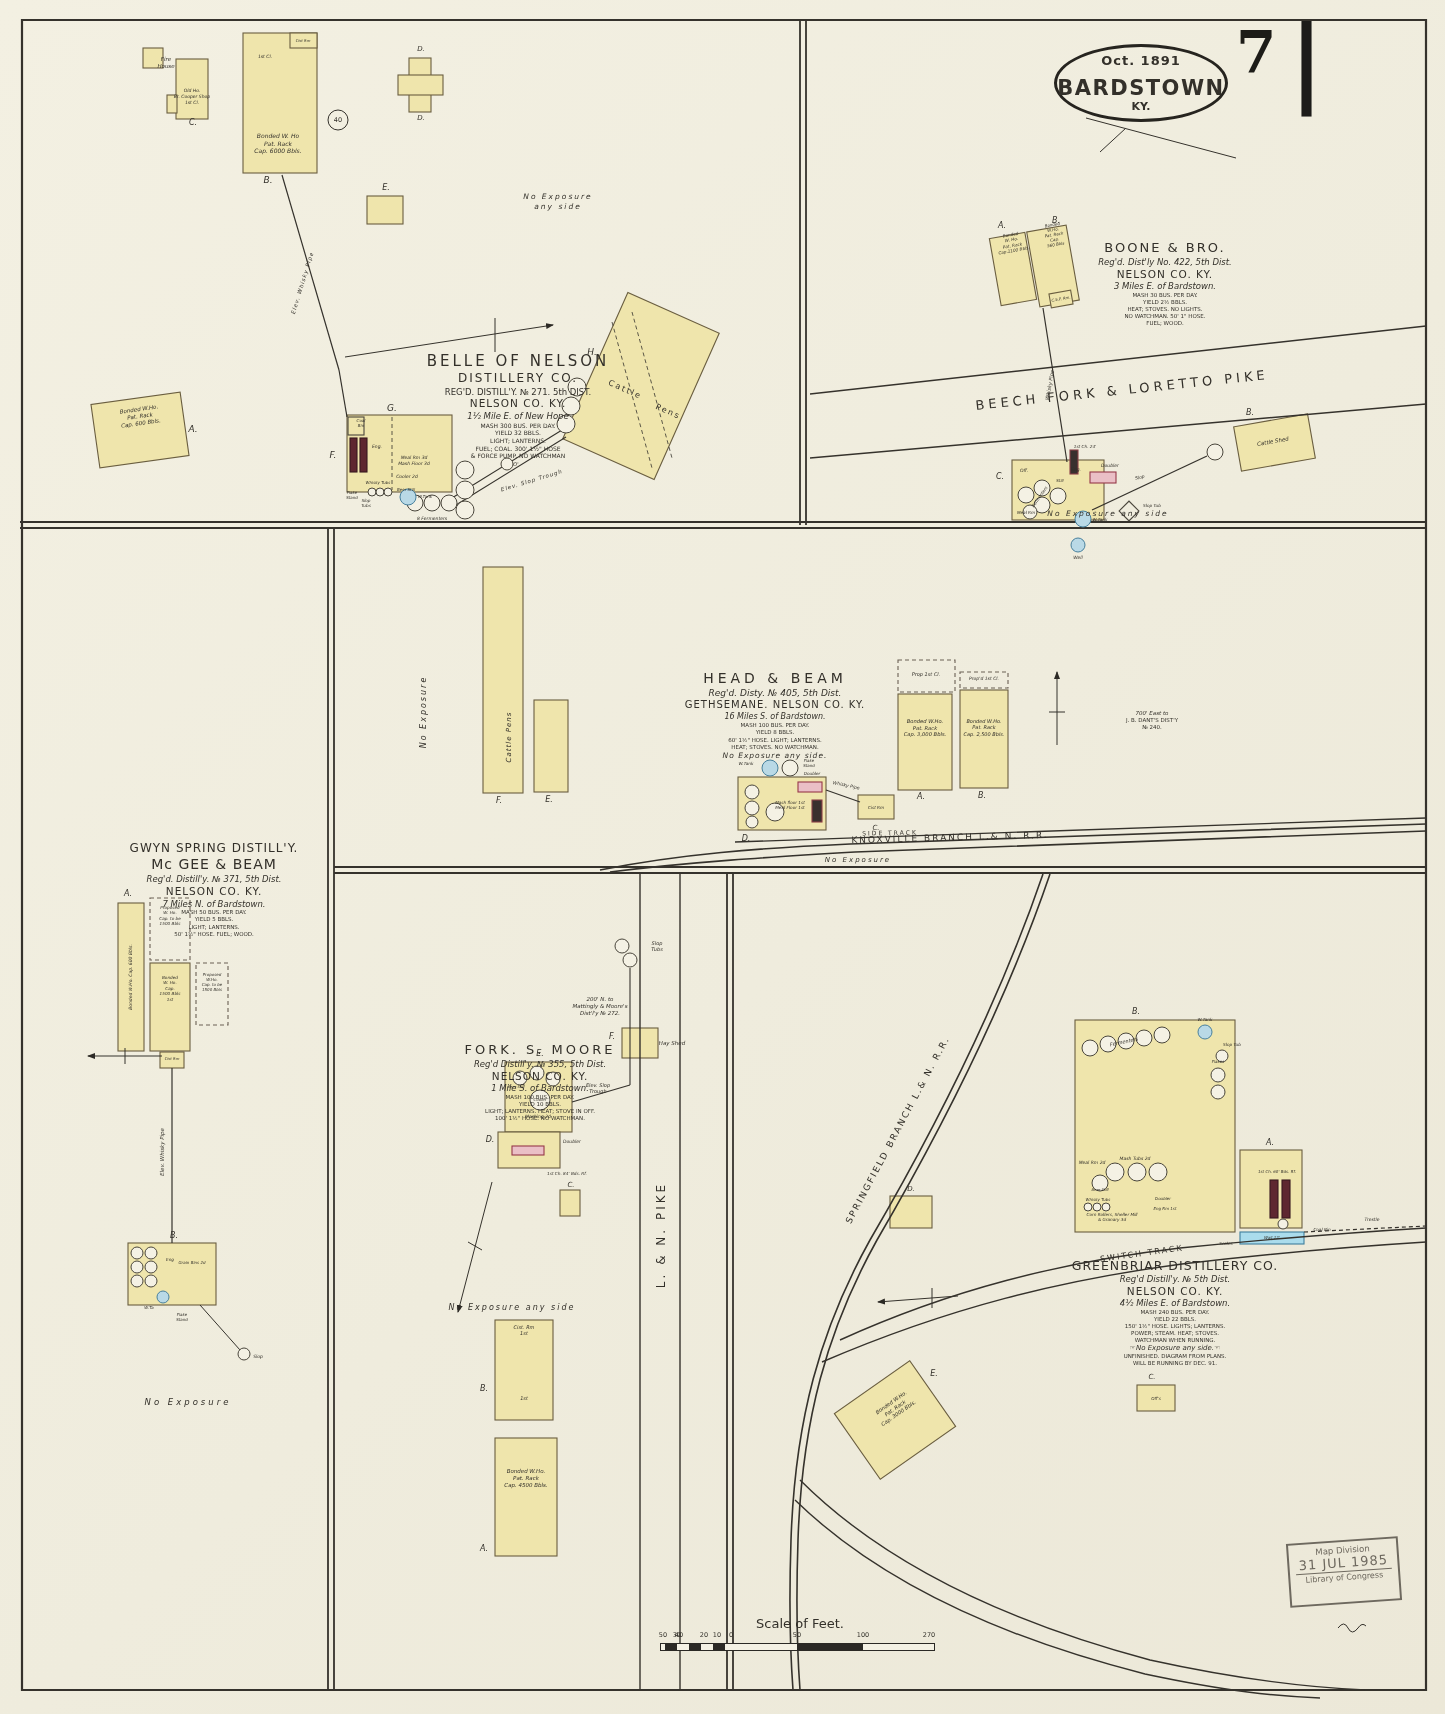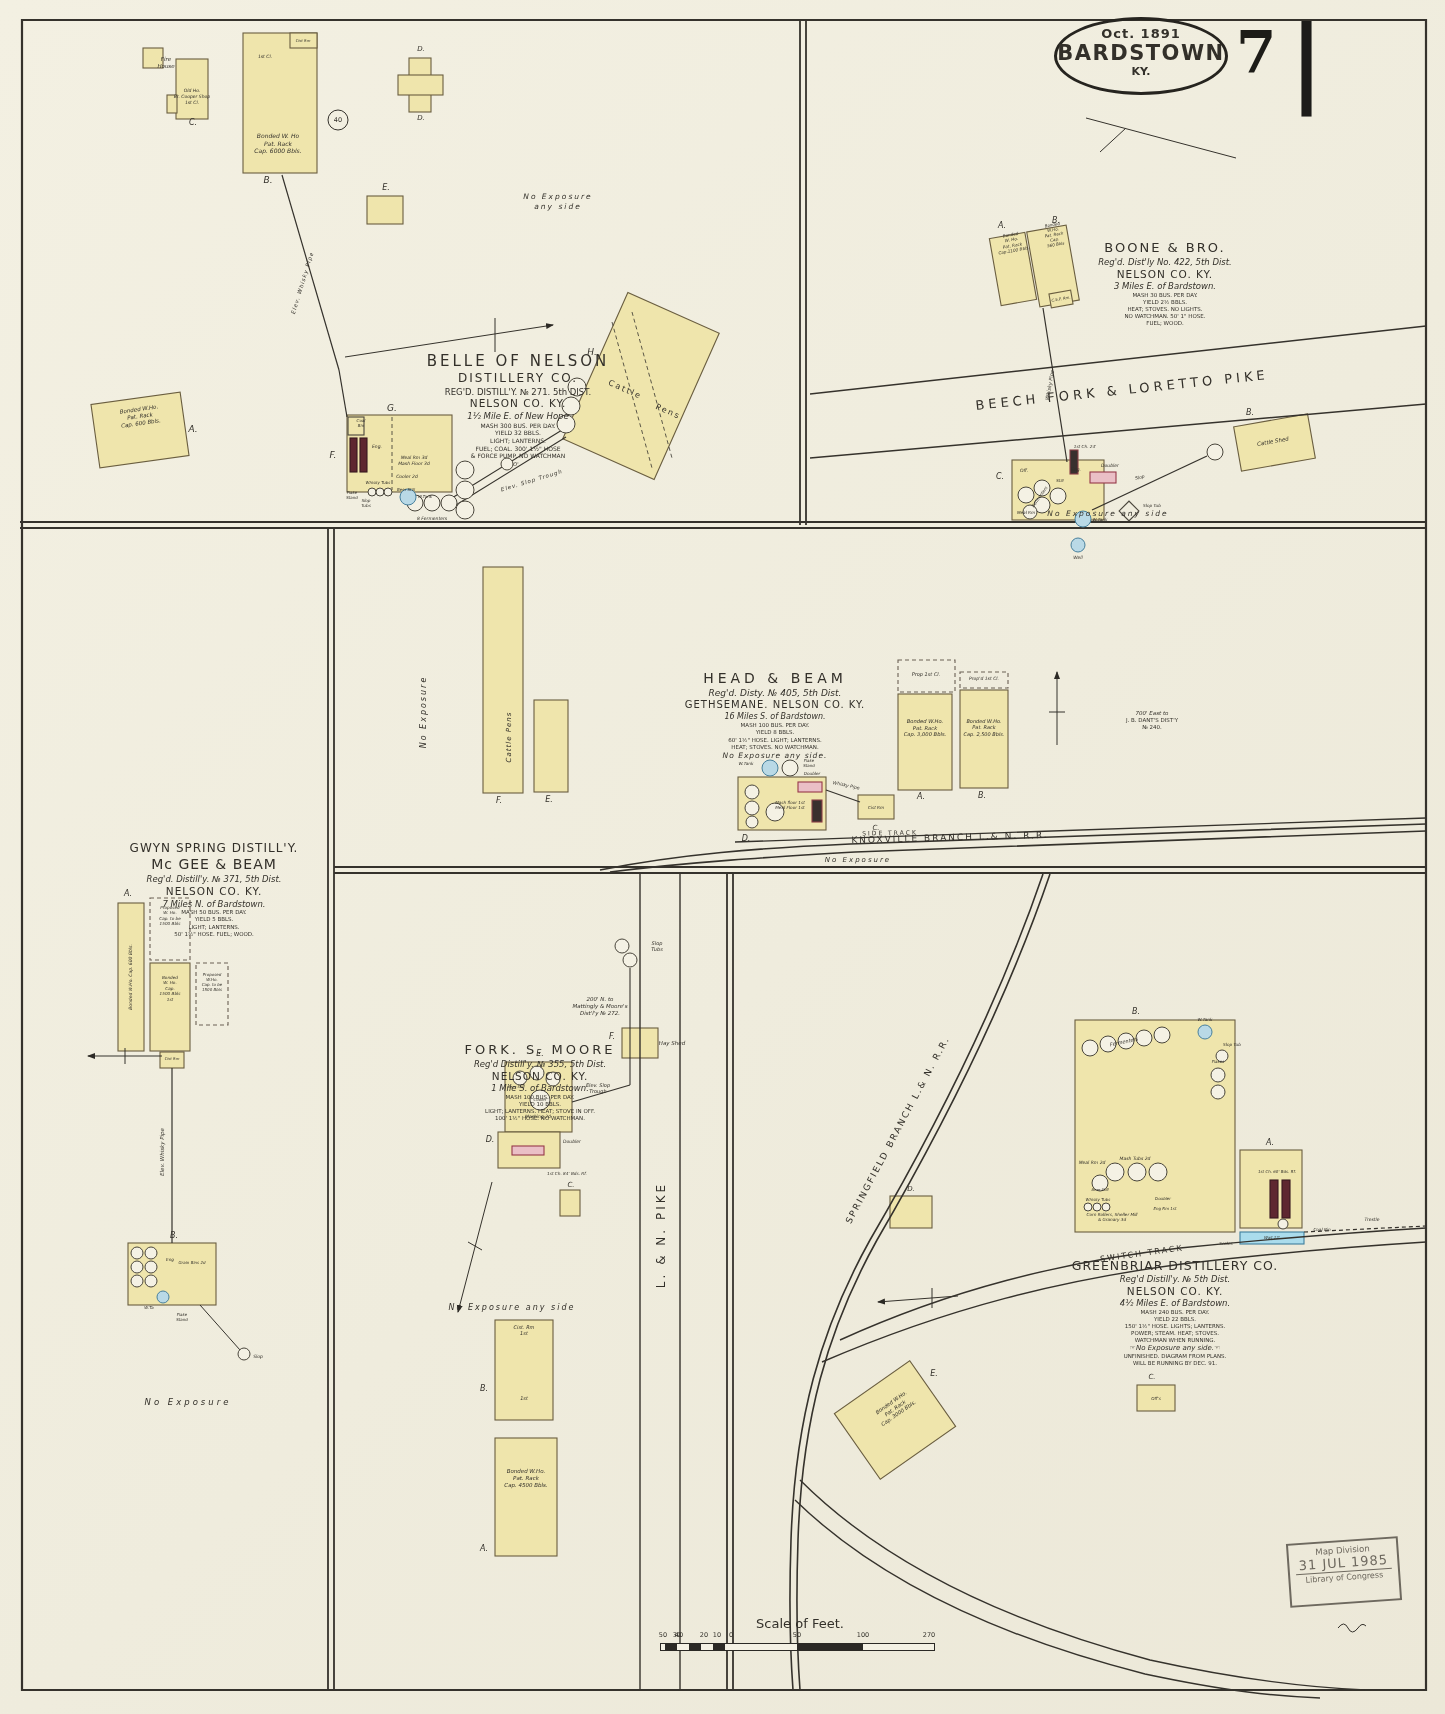--- a/index.html
+++ b/index.html
@@ -2,23 +2,23 @@
 <html><head>
 <meta charset="utf-8">
 <style>
   html,body{margin:0;padding:0;background:#dde4e8;}
   #sheet{position:relative;width:1445px;height:1714px;background:linear-gradient(135deg,#f3f0e2 0%,#efecdd 55%,#ece8d8 100%);overflow:hidden;font-family:"DejaVu Sans",sans-serif;color:#33302a;}
   #ov{position:absolute;left:0;top:0;width:1445px;height:1714px;}
   .lbl{position:absolute;white-space:nowrap;color:#33302a;line-height:1;}
   .blk{position:absolute;text-align:center;color:#33302a;}
   .blk div{white-space:nowrap;line-height:1.28;}
   .panel{position:absolute;}
-  #title-oval{position:absolute;left:1054px;top:17px;width:174px;height:78px;border:3.5px solid #26241f;border-radius:50%;text-align:center;box-sizing:border-box;padding-top:6px;}
+  #title-oval{position:absolute;left:1054px;top:44px;width:174px;height:78px;border:3.5px solid #26241f;border-radius:50%;text-align:center;box-sizing:border-box;padding-top:6px;}
   #title-oval .dt{font-size:13px;font-weight:bold;letter-spacing:1px;}
-  #title-oval .ct{font-size:21px;font-weight:bold;letter-spacing:1.5px;margin-top:0px;}
+  #title-oval .ct{font-size:21px;font-weight:bold;letter-spacing:1.5px;margin-top:8px;}
   #title-oval .st{font-size:11px;font-weight:bold;}
   #sheet-no{position:absolute;left:1236px;top:18px;font-family:"DejaVu Serif",serif;font-weight:bold;font-size:58px;color:#1d1c18;}
   #stamp{position:absolute;left:1288px;top:1540px;width:112px;height:64px;border:2.5px solid #6e695f;color:#6e695f;text-align:center;transform:rotate(-4deg);box-sizing:border-box;padding-top:3px;}
   #stamp .s1{font-size:8.5px;}
   #stamp .s2{font-size:13px;letter-spacing:1px;}
   #stamp .s3{font-size:8px;border-top:1.5px solid #6e695f;margin:1px 6px 0 6px;padding-top:1px;}
   #scale-label{position:absolute;left:800px;top:1616px;transform:translateX(-50%);font-size:13px;}
   .tick{position:absolute;top:1631px;transform:translateX(-50%);font-size:6.5px;}
   .sbar{position:absolute;top:1643px;height:8px;box-sizing:border-box;}
   .sbar.o{border:1.2px solid #2b2925;background:#f4f1e4;}

